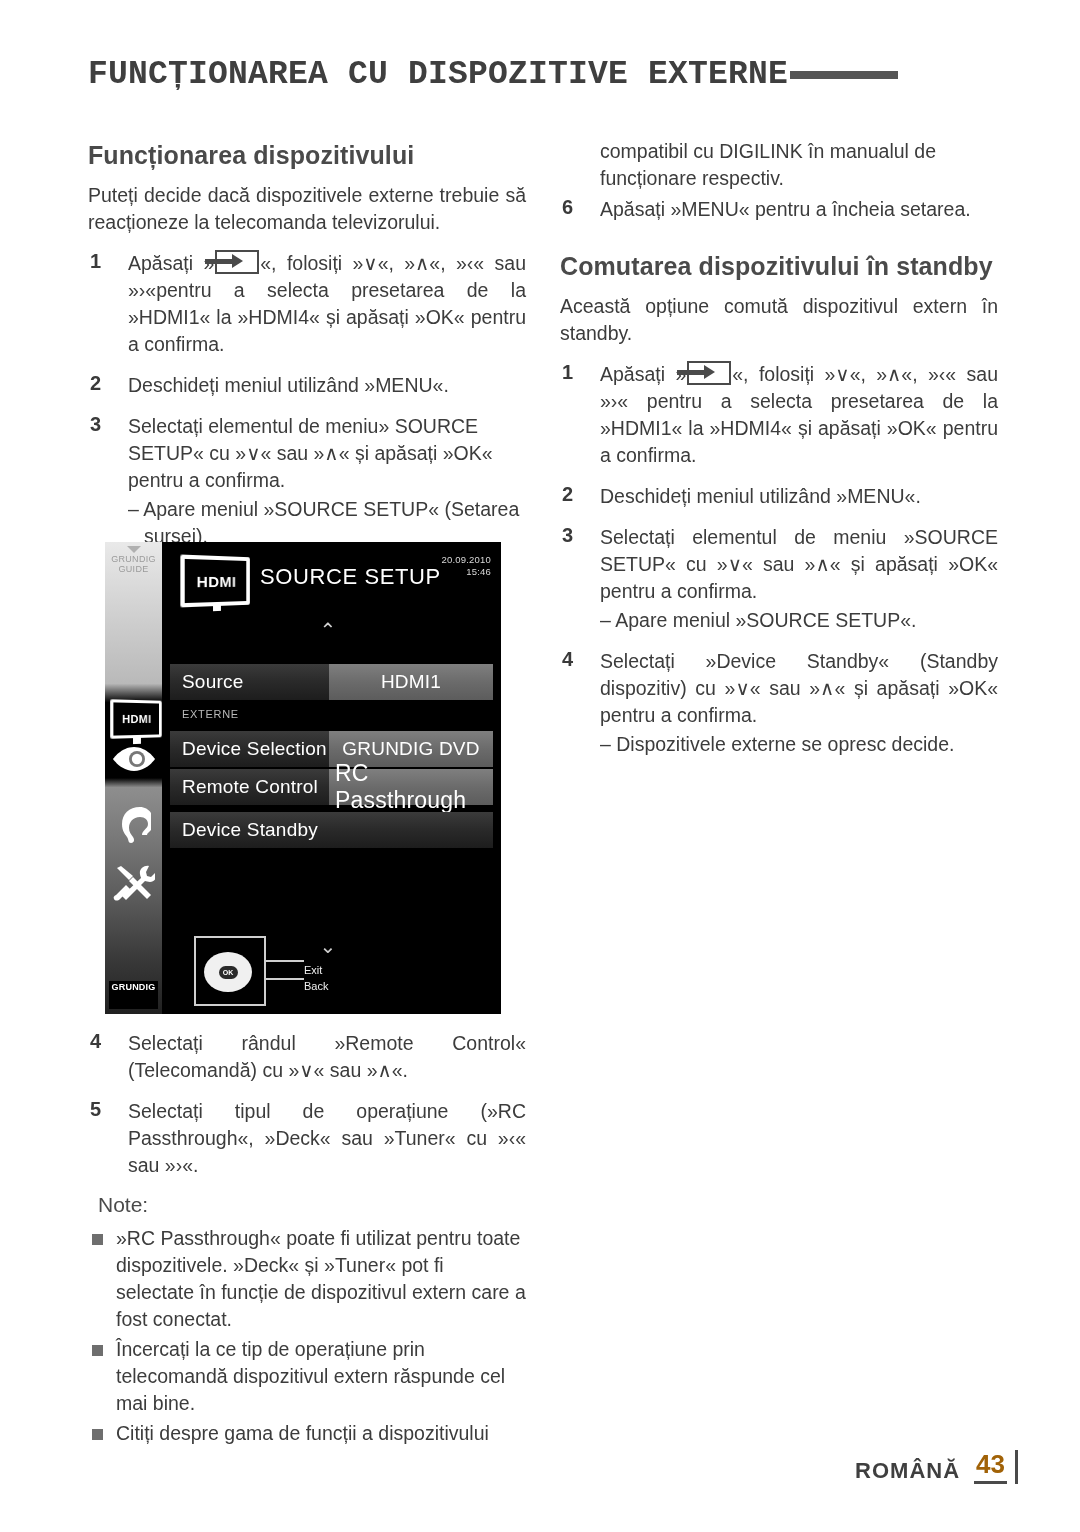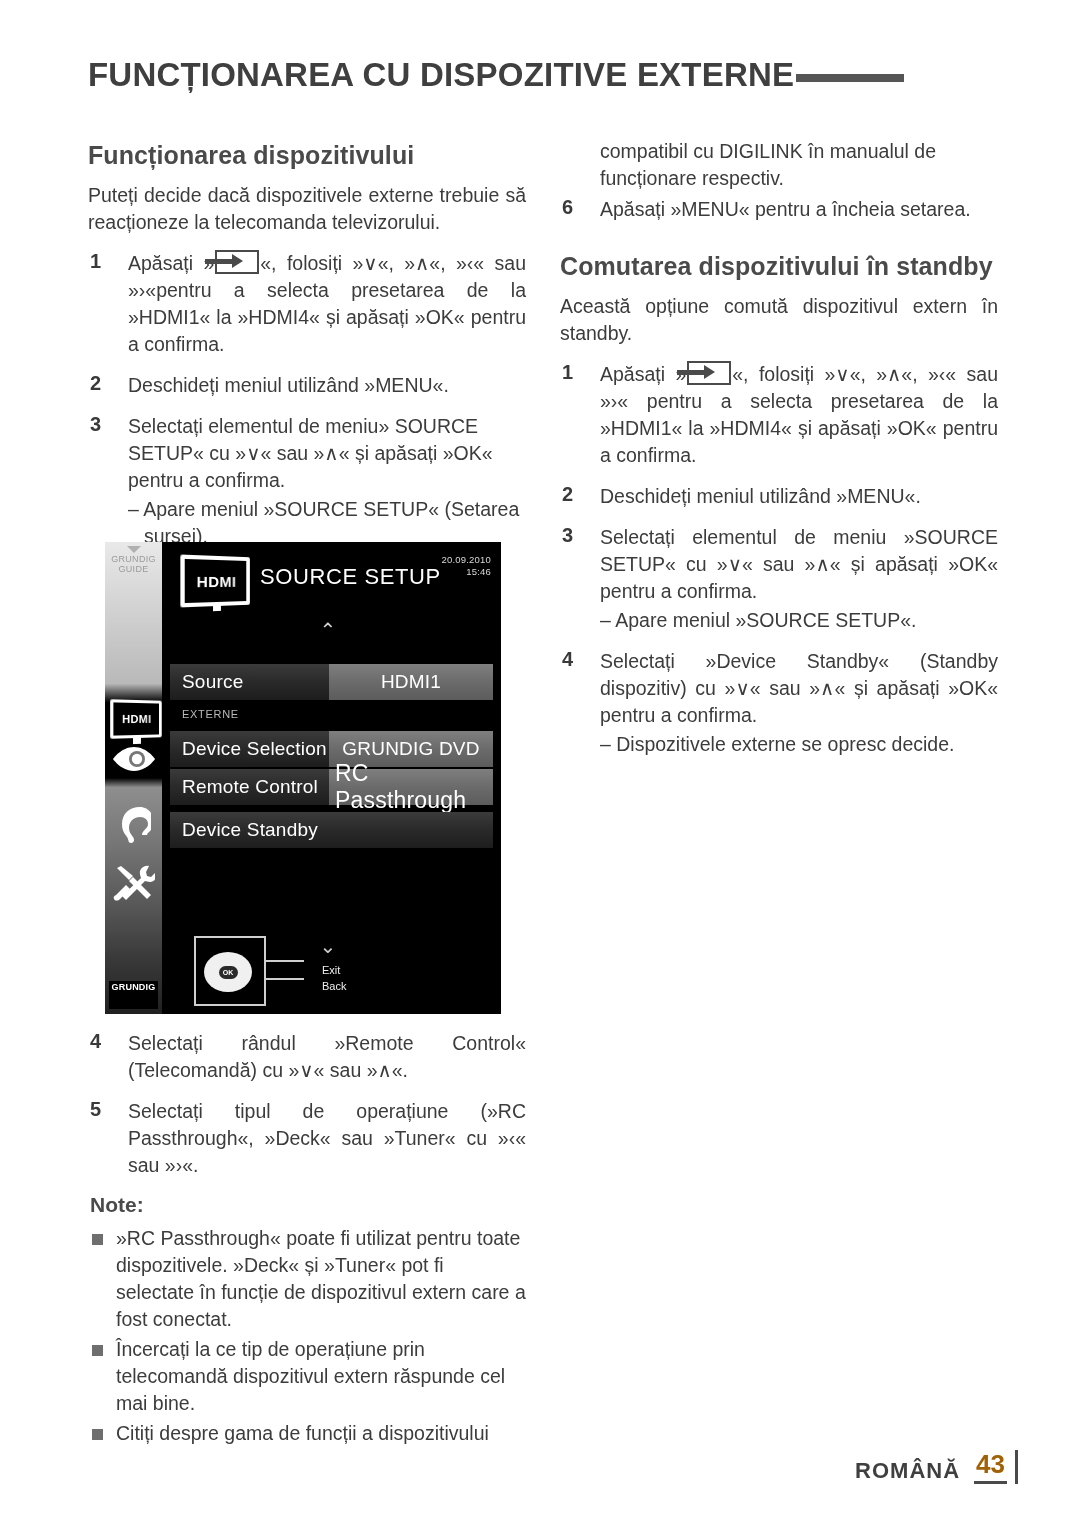--- a/index.html
+++ b/index.html
@@ -5,21 +5,21 @@
   html,body{margin:0;padding:0;background:#fff;}
   body{
     width:1080px;height:1532px;position:relative;overflow:hidden;
     font-family:"Liberation Sans","DejaVu Sans",sans-serif;
     color:#3a3a3a;
     -webkit-font-smoothing:antialiased;
   }
   .page{position:absolute;left:0;top:0;width:1080px;height:1532px;}
 
   
-  .hdr{position:absolute;left:88px;top:52px;width:930px;height:46px;}
+  .hdr{position:absolute;left:88px;top:52px;width:930px;height:46px;font-family:Liberation Mono, monospace;}
   .hdr-title{
     font-size:33px;font-weight:bold;letter-spacing:.2px;color:#3f3f3f;
     white-space:nowrap;line-height:46px;display:inline-block;
   }
   .hdr-rule{
     display:inline-block;width:108px;height:8px;background:#555;
     vertical-align:4px;margin-left:2px;
   }
 
   
@@ -57,21 +57,21 @@
   .src-ico:before{
     content:"";position:absolute;left:-12px;top:6.5px;width:30px;height:5px;background:#4a4a4a;
   }
   .src-ico:after{
     content:"";position:absolute;left:15px;top:2px;
     border-top:7px solid transparent;border-bottom:7px solid transparent;
     border-left:11px solid #4a4a4a;
   }
 
   
-  .note-h{font-size:21px;font-weight:bold;color:#4a4a4a;margin:2px 0 8px 2px;}
+  .note-h{font-size:21px;font-weight:normal;color:#4a4a4a;margin:2px 0 8px 10px;}
   .note-item{position:relative;padding-left:28px;margin-bottom:3px;}
   .note-item .sq{
     position:absolute;left:4px;top:9px;width:11px;height:11px;background:#6e6e6e;
   }
   .note-item .t{font-size:19.5px;line-height:27px;color:#3c3c3c;}
 
   
   .tv{
     position:absolute;left:105px;top:542px;width:396px;height:472px;
     background:#000;overflow:hidden;
@@ -166,21 +166,21 @@
   .rc-ok{
     width:19px;height:13px;border-radius:7px;background:#2a2a2a;color:#fff;
     font-size:7px;line-height:13px;text-align:center;font-weight:bold;
   }
   .rc-lines{position:absolute;left:86px;bottom:20px;width:40px;height:34px;}
   .rc-lines:before,.rc-lines:after{
     content:"";position:absolute;left:0;width:40px;height:2px;background:#cfcfcf;
   }
   .rc-lines:before{top:4px;}
   .rc-lines:after{top:22px;}
-  .rc-txt{position:absolute;left:144px;bottom:16px;color:#efefef;font-size:11px;line-height:16px;}
+  .rc-txt{position:absolute;left:126px;bottom:16px;color:#efefef;font-size:11px;line-height:16px;}
 
   
   .footer{position:absolute;right:62px;bottom:48px;display:flex;align-items:flex-end;}
   .footer .lang{font-size:22px;font-weight:bold;color:#3f3f3f;letter-spacing:1px;}
   .footer .pg{
     font-size:26px;font-weight:bold;color:#a16207;margin-left:14px;
     border-bottom:3px solid #4a4a4a;padding:0 2px 1px 2px;
   }
   .footer .bar{width:3px;height:34px;background:#4a4a4a;margin-left:8px;}
 </style>

